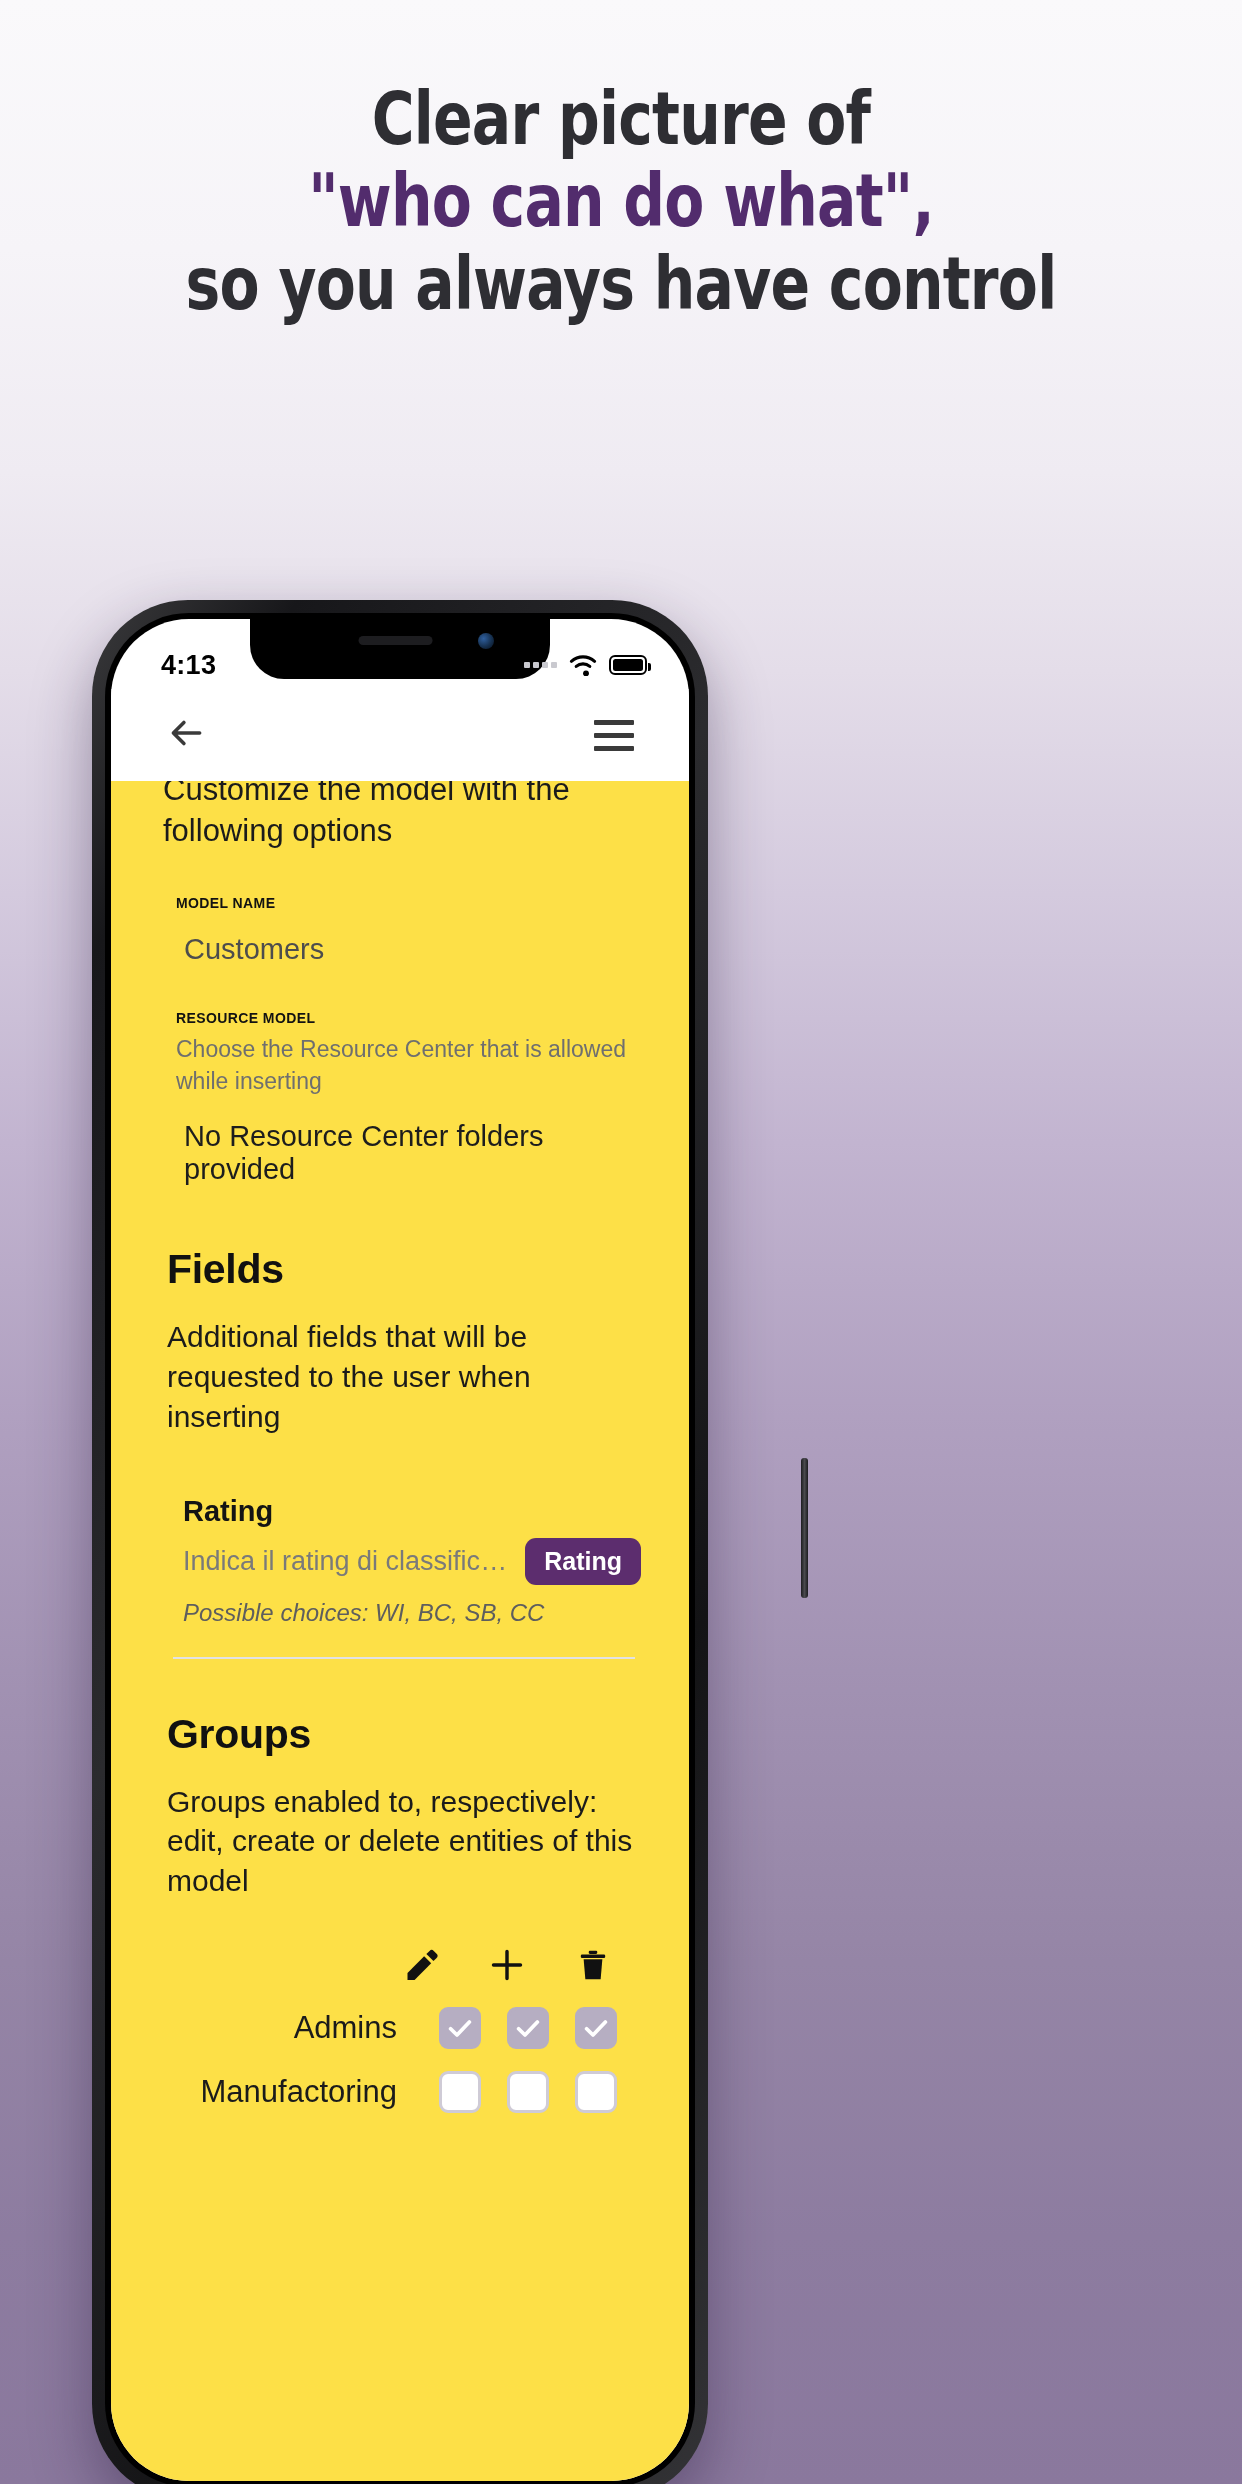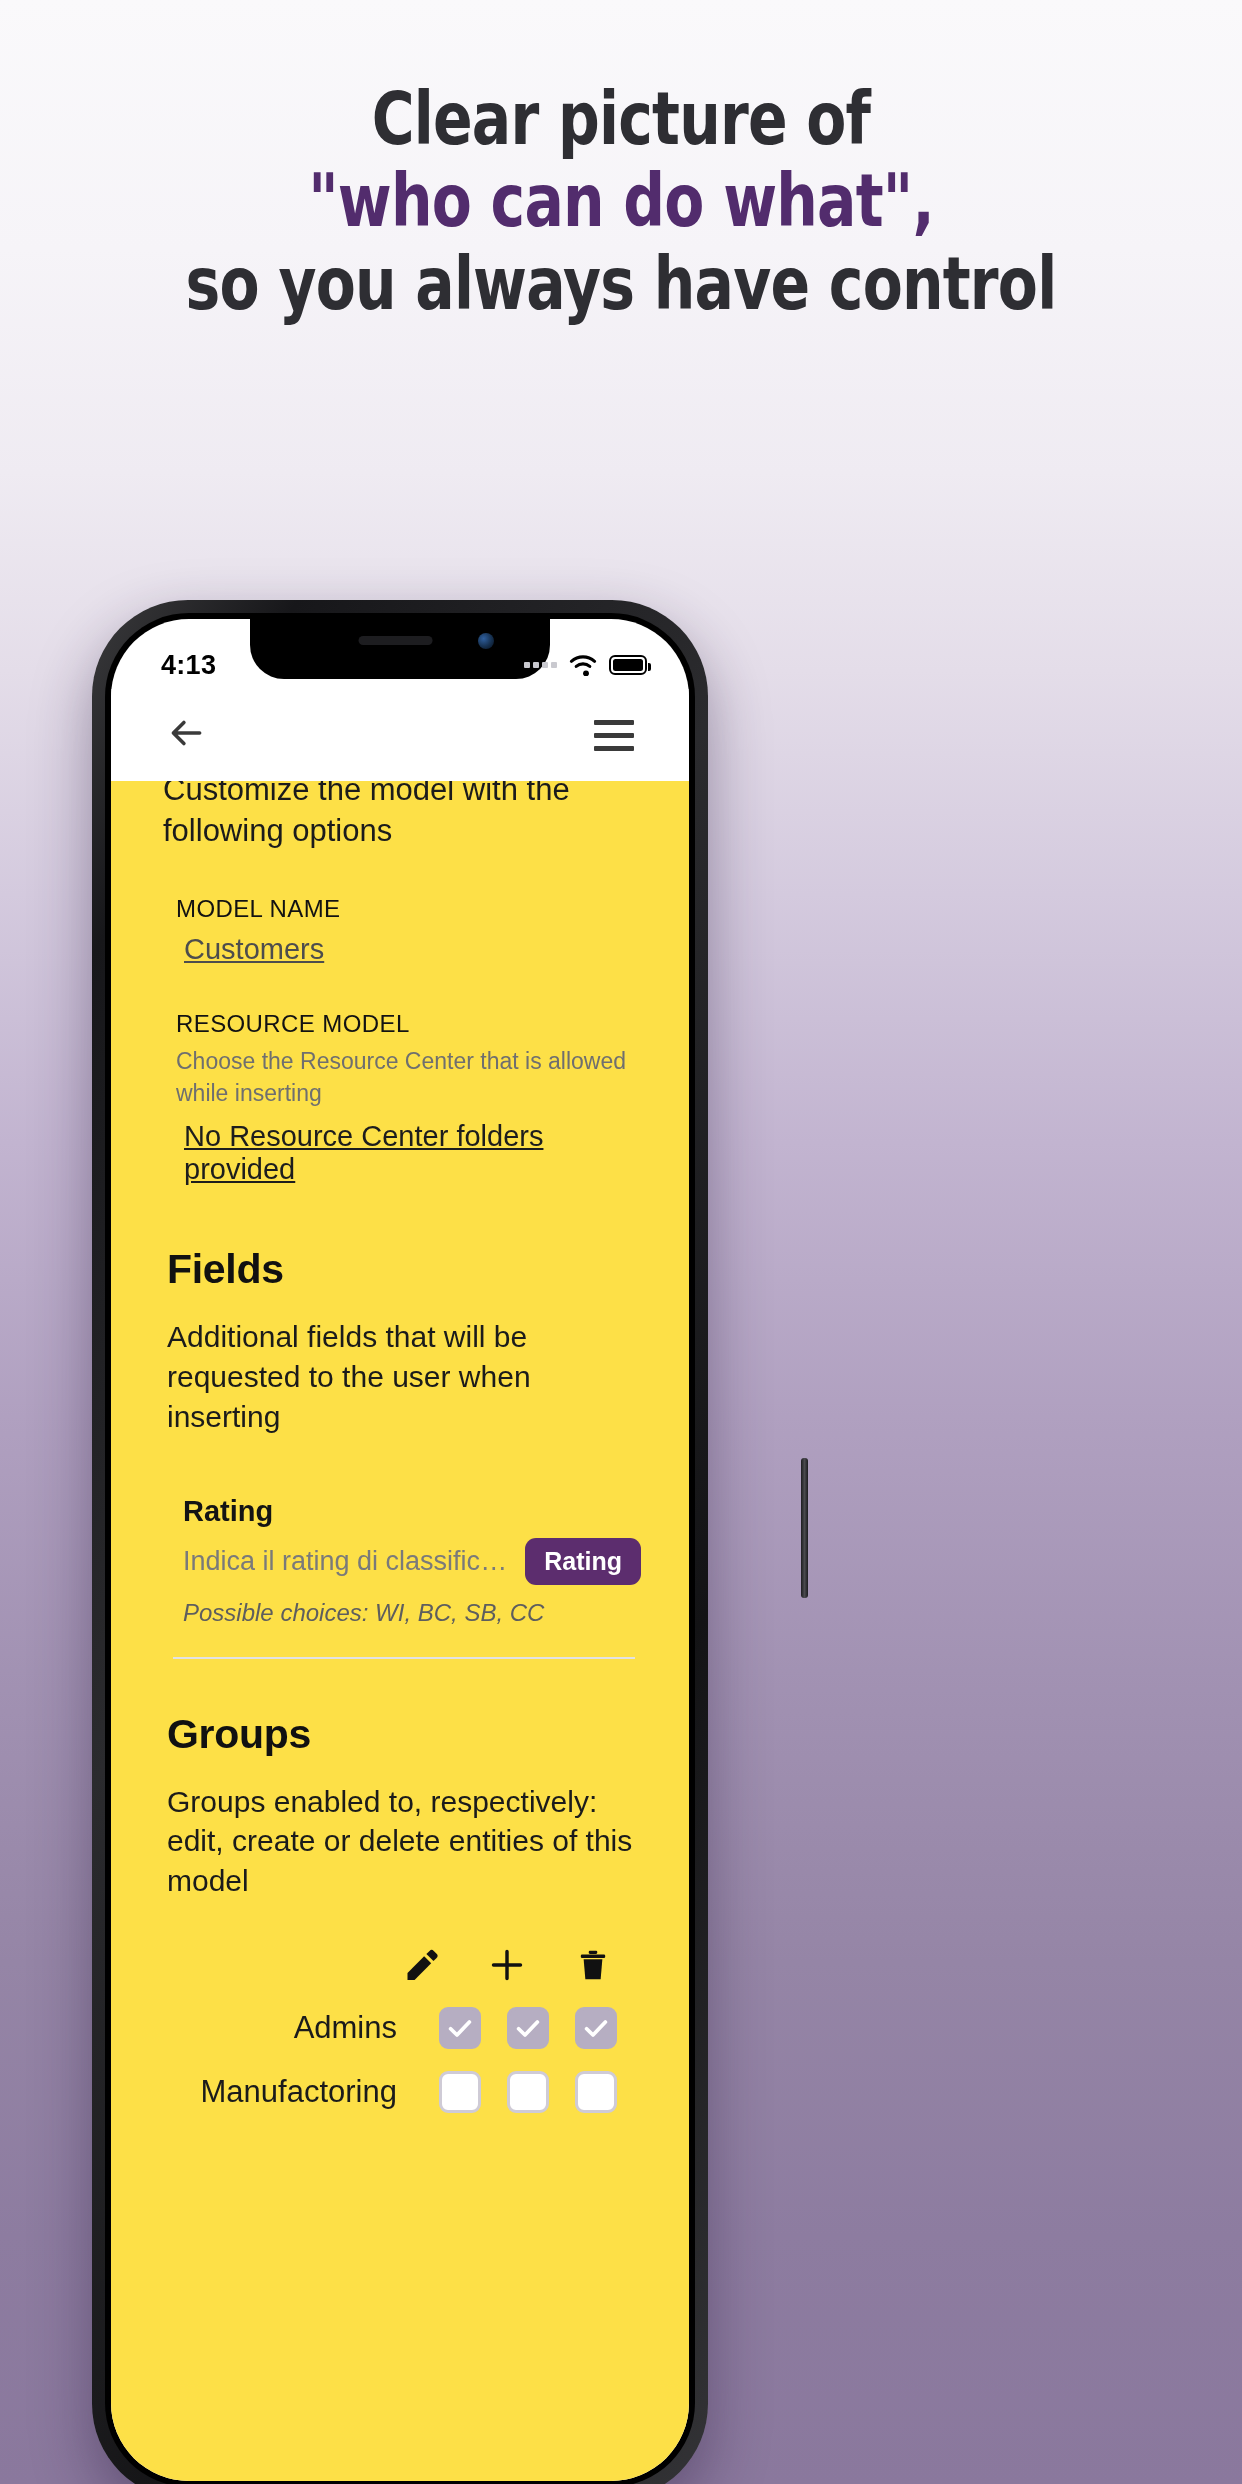--- a/index.html
+++ b/index.html
@@ -144,28 +144,28 @@
     background:#fde047;
     padding:0 48px 0 52px;
     overflow:hidden;
   }
   .intro {
     font-size:31px; line-height:1.33; color:#1b1b1b;
     margin-top:-12px;
   }
   .section { margin-top:44px; padding-left:13px; }
   .label {
-    font-size:24px; font-weight:normal; color:#121212;
+    font-size:14px; font-weight:bold; color:#121212;
     letter-spacing:0.4px;
   }
   .sublabel {
     font-size:23px; color:#6f6f6f; line-height:1.38; margin-top:8px;
   }
   .value {
-    font-size:29px; color:#4d4d4d; margin-top:10px; padding-left:8px;text-decoration:underline;
+    font-size:29px; color:#4d4d4d; margin-top:22px; padding-left:8px;
   }
   .value.dark { color:#1d1d1d; }
 
   h2.heading {
     font-size:41px; font-weight:600; color:#111; letter-spacing:-0.3px;
   }
   .desc {
     font-size:30px; color:#1b1b1b; line-height:1.33; margin-top:24px;
   }
 

